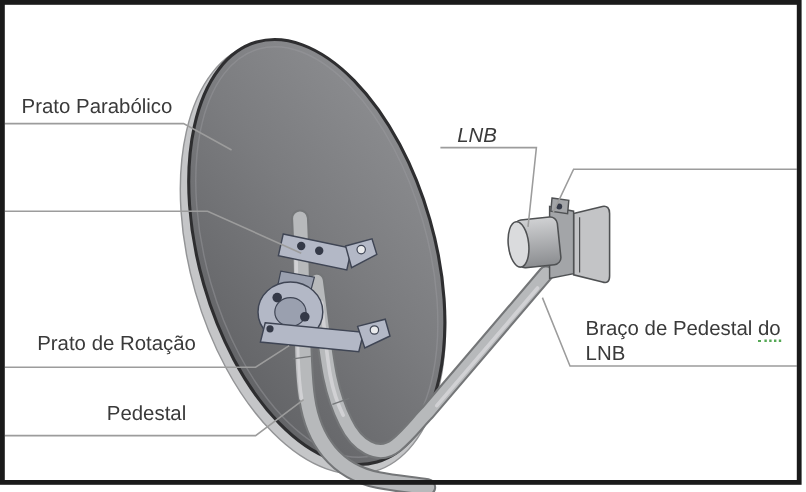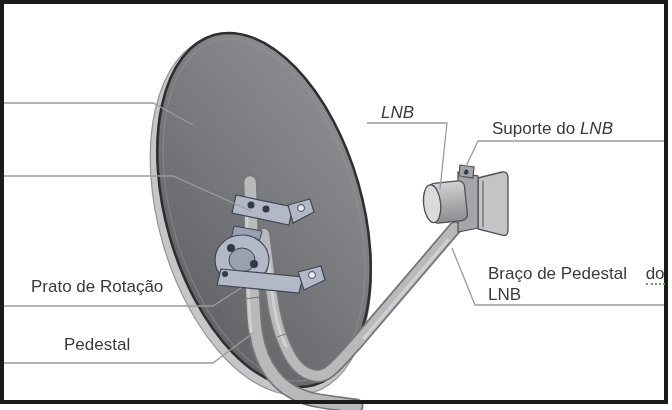--- a/index.html
+++ b/index.html
@@ -16,21 +16,21 @@
     pointer-events:none; z-index:5;
   }
   .label {
     position:absolute; z-index:6;
     font-size:17px; line-height:21px;
     color:var(--text,#3a3a3a);
     white-space:nowrap;
   }
   .italic { font-style:italic; }
   #label-braco { white-space:normal; width:192px; }
-  .misspell { border-bottom:2px dotted var(--misspell_underline,#55a855);margin-left:14px; }
+  .misspell { border-bottom:2px dotted var(--misspell_underline,#55a855); }
 
   
   .stop-dish-dark  { stop-color:var(--dish_dark,#5e5f62); }
   .stop-dish-mid   { stop-color:var(--dish_mid,#7b7c7f); }
   .stop-dish-light { stop-color:var(--dish_light,#8f9093); }
   .stop-lnb-light  { stop-color:var(--lnb_light,#d0d1d3); }
   .stop-lnb-dark   { stop-color:var(--lnb_dark,#8b8d90); }
 
   .rim   { fill:var(--rim_fill,#c5c6c8); stroke:var(--rim_stroke,#939496); stroke-width:1.2; }
   .dish  { fill:url(#dishGrad); stroke:var(--dish_stroke,#2e2e30); stroke-width:2.6; }
@@ -126,26 +126,26 @@
       <polyline points="4,103 153,103 193,125"></polyline>
       <polyline points="4,176 173,176 251,211"></polyline>
       <polyline points="4,306 213,306 241,288"></polyline>
       <polyline points="4,363 213,363 253,333"></polyline>
       <polyline points="367,123 447,123 440,189"></polyline>
       <polyline points="664,141 478,141 461,177"></polyline>
       <polyline points="664,305 475,305 452,248"></polyline>
     </g>
   </svg>
 
+  <div class="label" id="label-prato" style="left:18px; top:78px">Prato Parabólico</div>
 
 
   <div class="label" id="label-rotacao" style="left:31px; top:276px">Prato de Rotação</div>
 
-  <div class="label" id="label-pedestal" style="left:64px; top:334px">Pedestal</div>
+  <div class="label" id="label-pedestal" style="left:89px; top:334px">Pedestal</div>
 
   <div class="label italic" id="label-lnb" style="left:381px; top:102px">LNB</div>
 
-  <div class="label" id="label-suporte" style="left:492px; top:118px"><span>Suporte do </span><span class="italic">LNB</span></div>
 
   <div class="label" id="label-braco" style="left:488px; top:263px"><span>Braço de Pedestal </span><span class="misspell">do</span><br><span>LNB</span></div>
 
   <div id="frame"></div>
 </div>
 
 </body></html>

